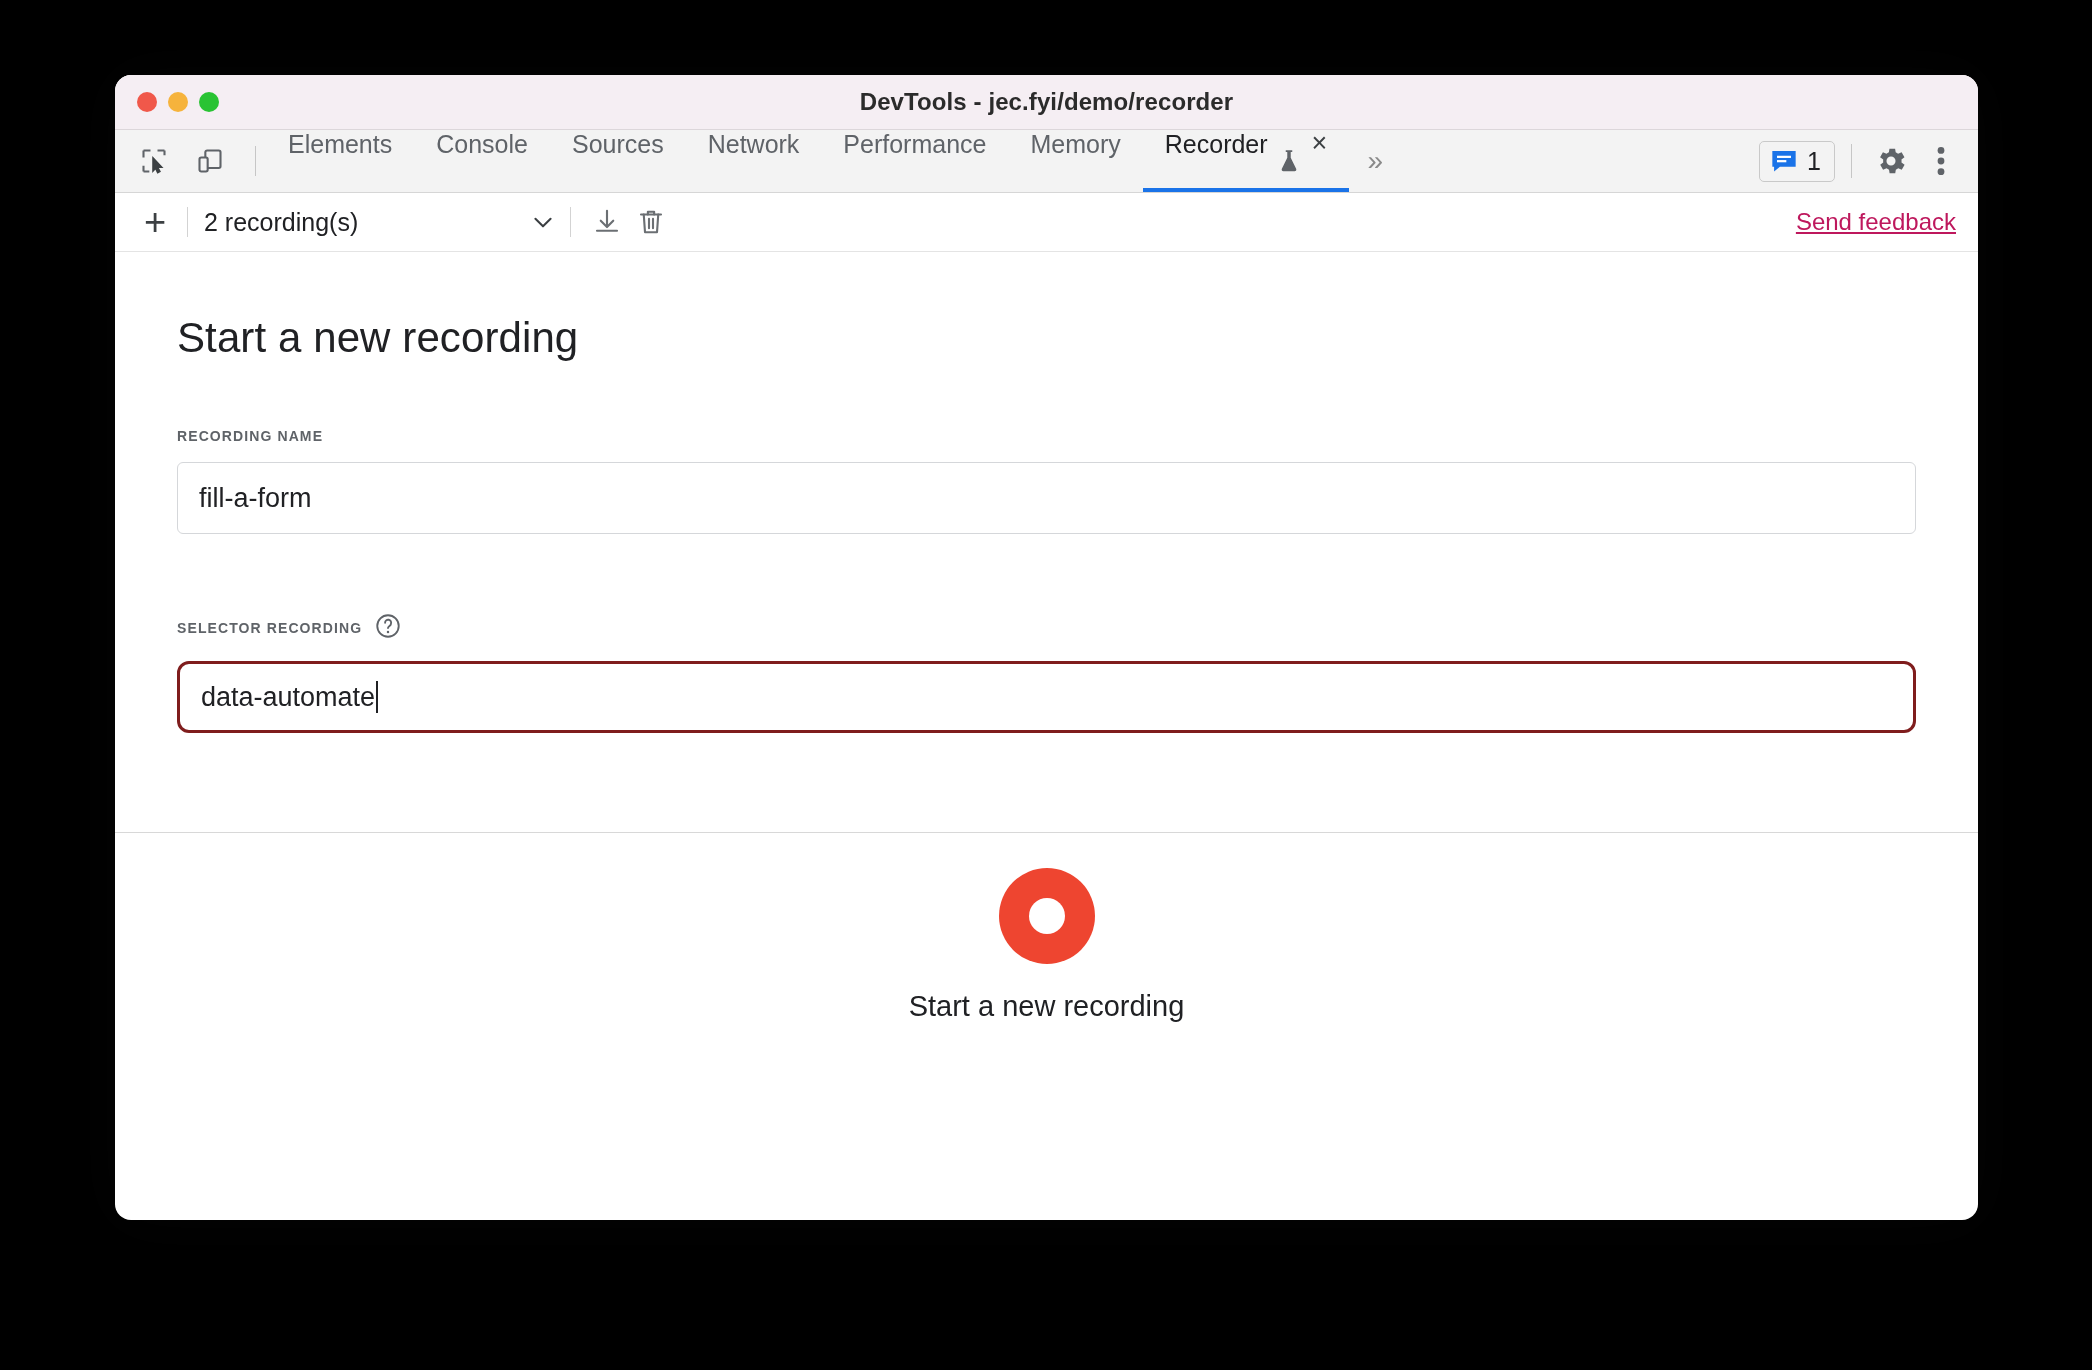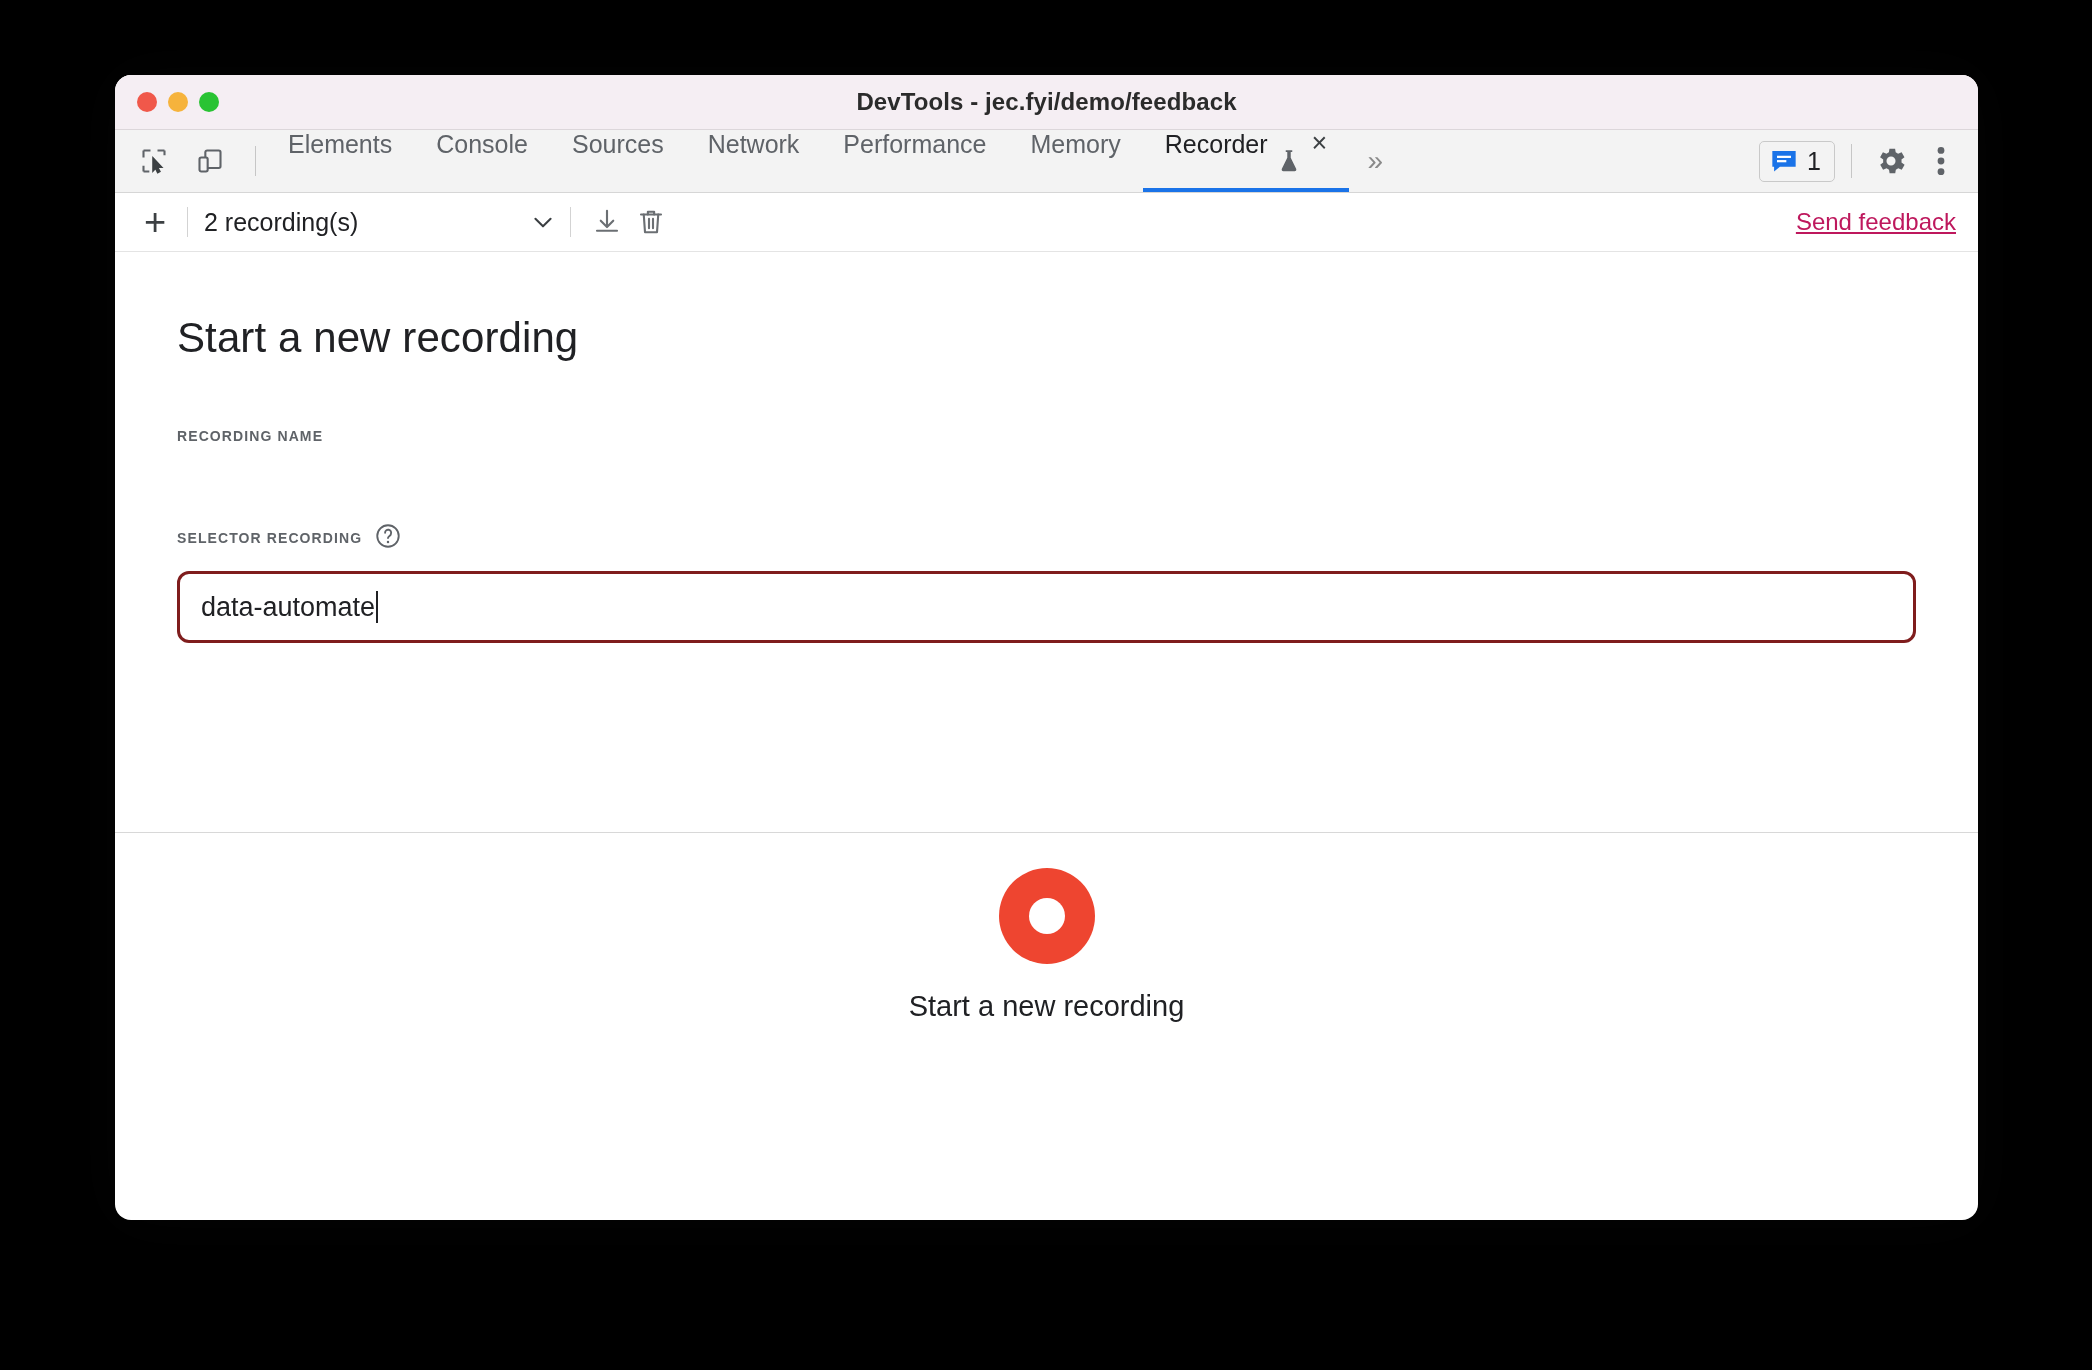--- a/index.html
+++ b/index.html
@@ -323,21 +323,21 @@
 
 <div class="screen">
   <div class="window">
 
     <div class="titlebar">
       <div class="traffic">
         <div class="dot red"></div>
         <div class="dot yellow"></div>
         <div class="dot green"></div>
       </div>
-      <div class="window-title">DevTools - jec.fyi/demo/feedback</div>
+      <div class="window-title">DevTools - jec.fyi/demo/recorder</div>
     </div>
 
     <div class="tabbar">
       <div class="tool-icons">
         <div class="icon-btn">
           <svg width="28" height="28" viewBox="0 0 24 24" fill="none" stroke="#5f6368" stroke-width="1.8">
             <path d="M3 3h6M3 3v6M21 3h-6M21 3v4M3 21h5M3 21v-5"></path>
             <path d="M11 9l8 8.5h-3.6l1.9 3.6-2.2 1.1-1.8-3.7L11 21z" fill="#3c4043" stroke="#3c4043" stroke-width="1"></path>
           </svg>
         </div>
@@ -436,20 +436,23 @@
       <div class="send-feedback">Send feedback</div>
     </div>
 
     <div class="panel">
       <div class="panel-inner">
         <h1 class="page-title">Start a new recording</h1>
 
         <div class="field-group">
           <div class="field-label">
             <span>RECORDING NAME</span>
+          </div>
+          <div class="field-input">
+            <span class="field-value">fill-a-form</span>
           </div>
         </div>
 
         <div class="field-group second">
           <div class="field-label">
             <span>SELECTOR RECORDING</span>
             <span>
               <svg width="28" height="28" viewBox="0 0 24 24" fill="none" stroke="#5f6368" stroke-width="1.6">
                 <circle cx="12" cy="12" r="9.2"></circle>
                 <path d="M9.5 9.2a2.6 2.6 0 115 1c0 1.6-2.5 1.9-2.5 3.6" stroke-linecap="round"></path>

